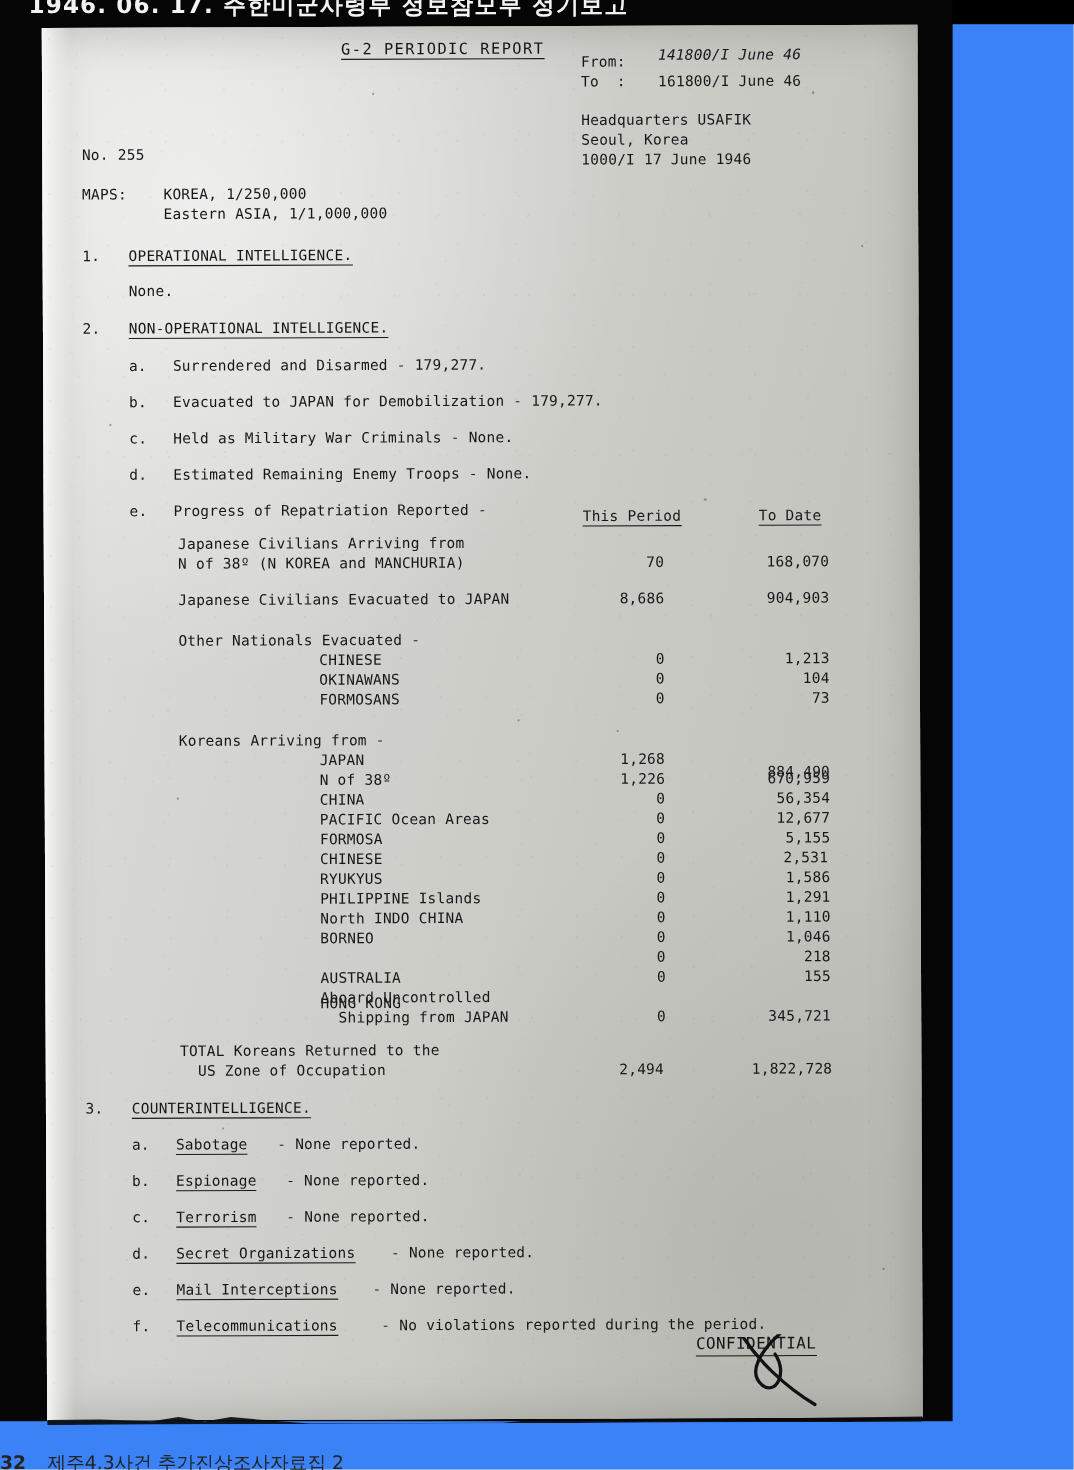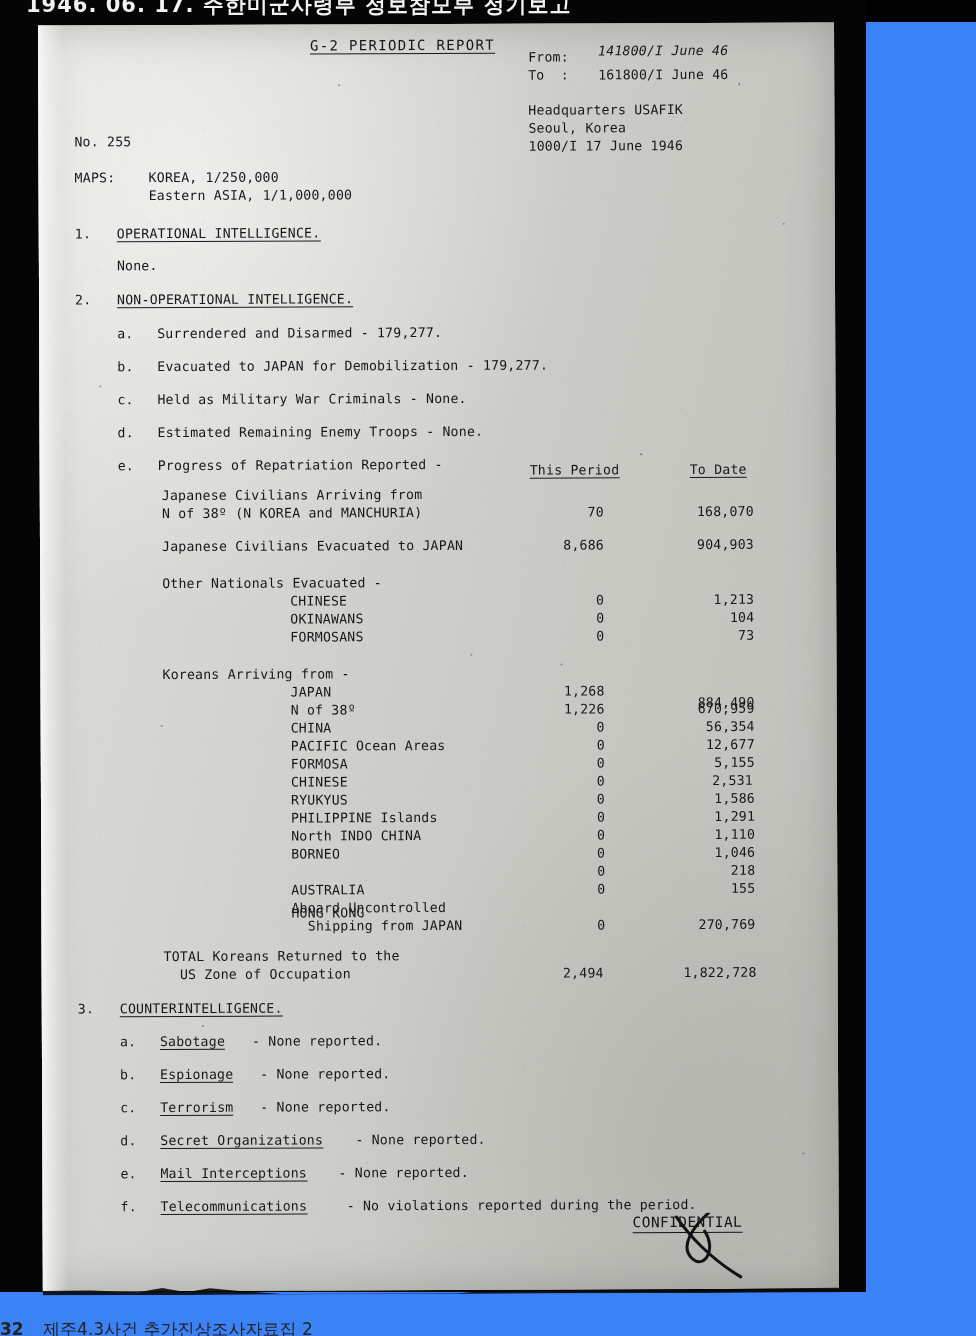--- a/index.html
+++ b/index.html
@@ -199,21 +199,21 @@
       <div class="num" style="left:470px;top:841px;width:94px;">0</div>
       <div class="num" style="left:610px;top:841px;width:104px;">218</div>
 
       <div class="ln" style="left:250px;top:859px;">AUSTRALIA</div>
       <div class="num" style="left:470px;top:859px;width:94px;">0</div>
       <div class="num" style="left:610px;top:859px;width:104px;">155</div>
 
       <div class="ln" style="left:250px;top:877px;">Aboard Uncontrolled</div>
       <div class="ln" style="left:250px;top:895px;">  Shipping from JAPAN</div>
       <div class="num" style="left:470px;top:895px;width:94px;">0</div>
-      <div class="num" style="left:610px;top:895px;width:104px;">270,769</div>
+      <div class="num" style="left:610px;top:895px;width:104px;">345,721</div>
 
       <div class="ln" style="left:122px;top:925px;">TOTAL Koreans Returned to the</div>
       <div class="ln" style="left:122px;top:943px;">  US Zone of Occupation</div>
       <div class="num" style="left:462px;top:943px;width:100px;">2,494</div>
       <div class="num" style="left:605px;top:943px;width:110px;">1,822,728</div>
 
       <div class="ln" style="left:36px;top:977px;">3.</div>
       <div class="ln u" style="left:78px;top:977px;">COUNTERINTELLIGENCE.</div>
 
       <div class="ln" style="left:78px;top:1010px;">a.</div>

